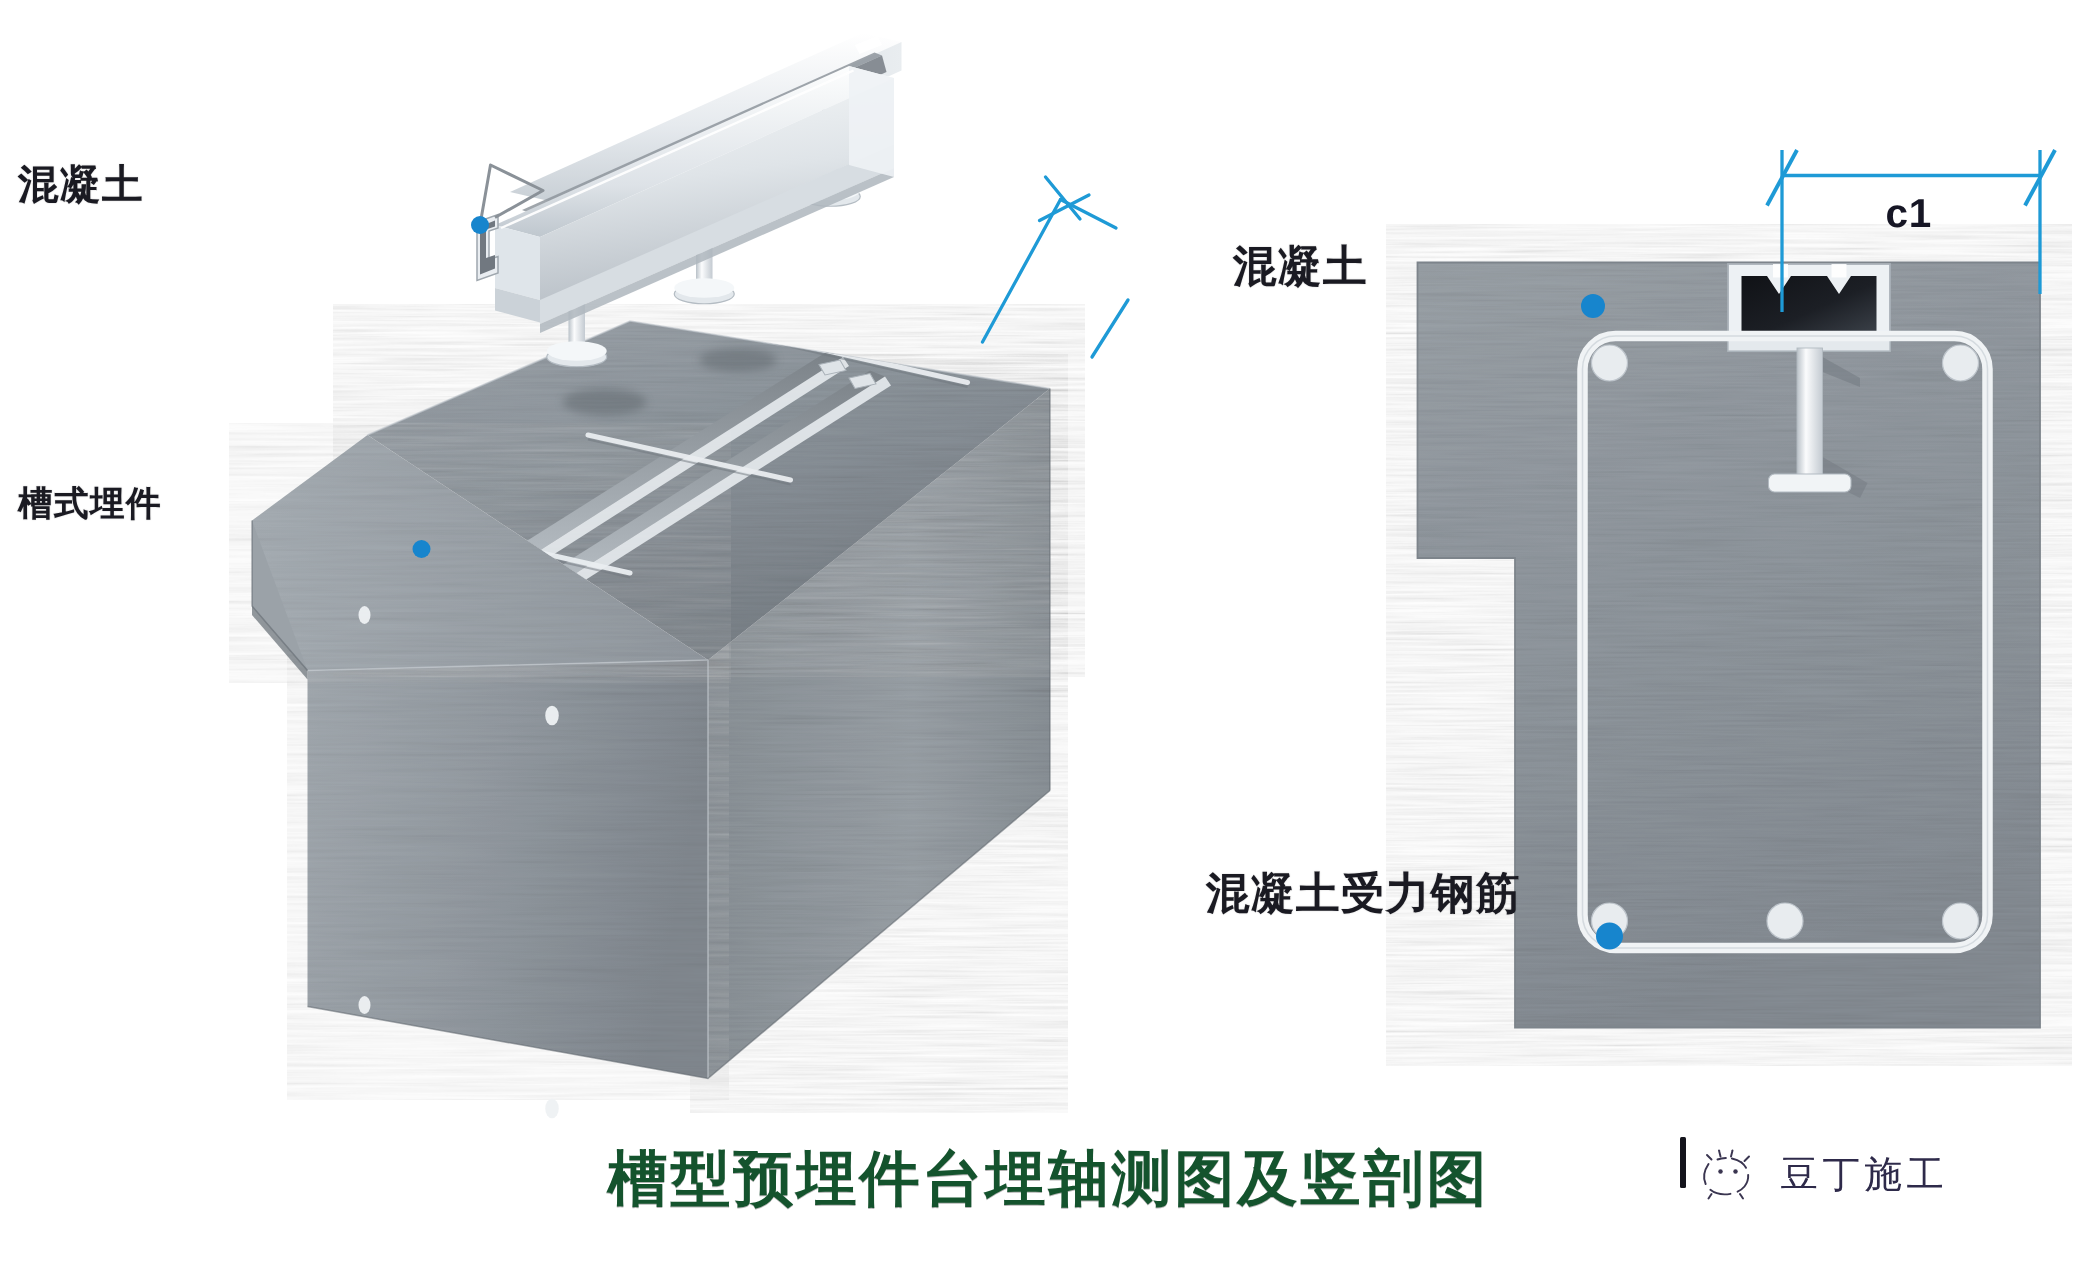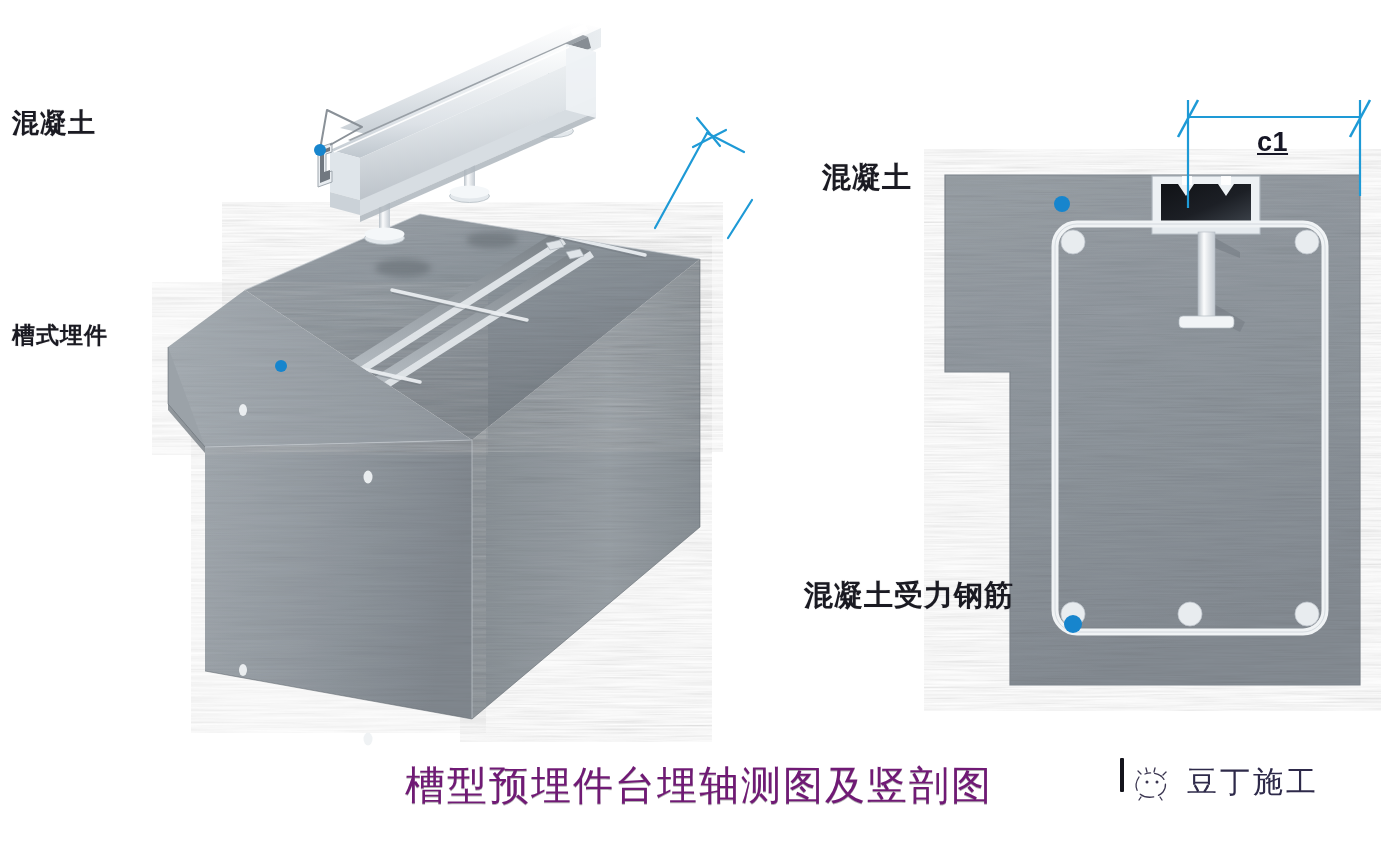--- a/index.html
+++ b/index.html
@@ -22,38 +22,38 @@
     text-shadow:0 0 1px rgba(0,0,0,.25);
   }
   #label-concrete-left{left:12px;top:105px;font-size:27px;}
   #label-channel-embed{left:12px;top:320px;font-size:23px;}
   #label-concrete-right{left:822px;top:158px;font-size:29px;}
   #label-rebar{left:804px;top:576px;font-size:29px;}
 
   #dim-c1{
     position:absolute;left:1257px;top:127px;
     font-family:"Liberation Sans","DejaVu Sans",sans-serif;
-    font-weight:700;font-size:27px;color:#161625;letter-spacing:.5px;text-decoration:underline;
+    font-weight:700;font-size:27px;color:#161625;letter-spacing:.5px;
   }
 
   #figure-title{
     position:absolute;left:405px;top:758px;
     font-family:"Liberation Sans","DejaVu Sans",sans-serif;
-    font-weight:400;font-size:40px;color:#701a75;
+    font-weight:700;font-size:40px;color:#14532d;
     letter-spacing:2px;white-space:nowrap;
     text-shadow:0 1px 0 rgba(0,0,0,.3);
   }
 
   #watermark{
     position:absolute;left:1130px;top:762px;
     display:flex;align-items:center;gap:11px;
   }
   #watermark .wm-text{
     font-family:"Liberation Sans","DejaVu Sans",sans-serif;
-    font-size:30px;font-weight:400;color:#2e2a4a;letter-spacing:3px;
+    font-size:25px;font-weight:400;color:#2e2a4a;letter-spacing:3px;
     white-space:nowrap;
   }
   #wm-divider{
     position:absolute;left:1120px;top:758px;width:4px;height:34px;
     background:#14141c;border-radius:1px;
   }
 </style>
 </head>
 <body>
 

